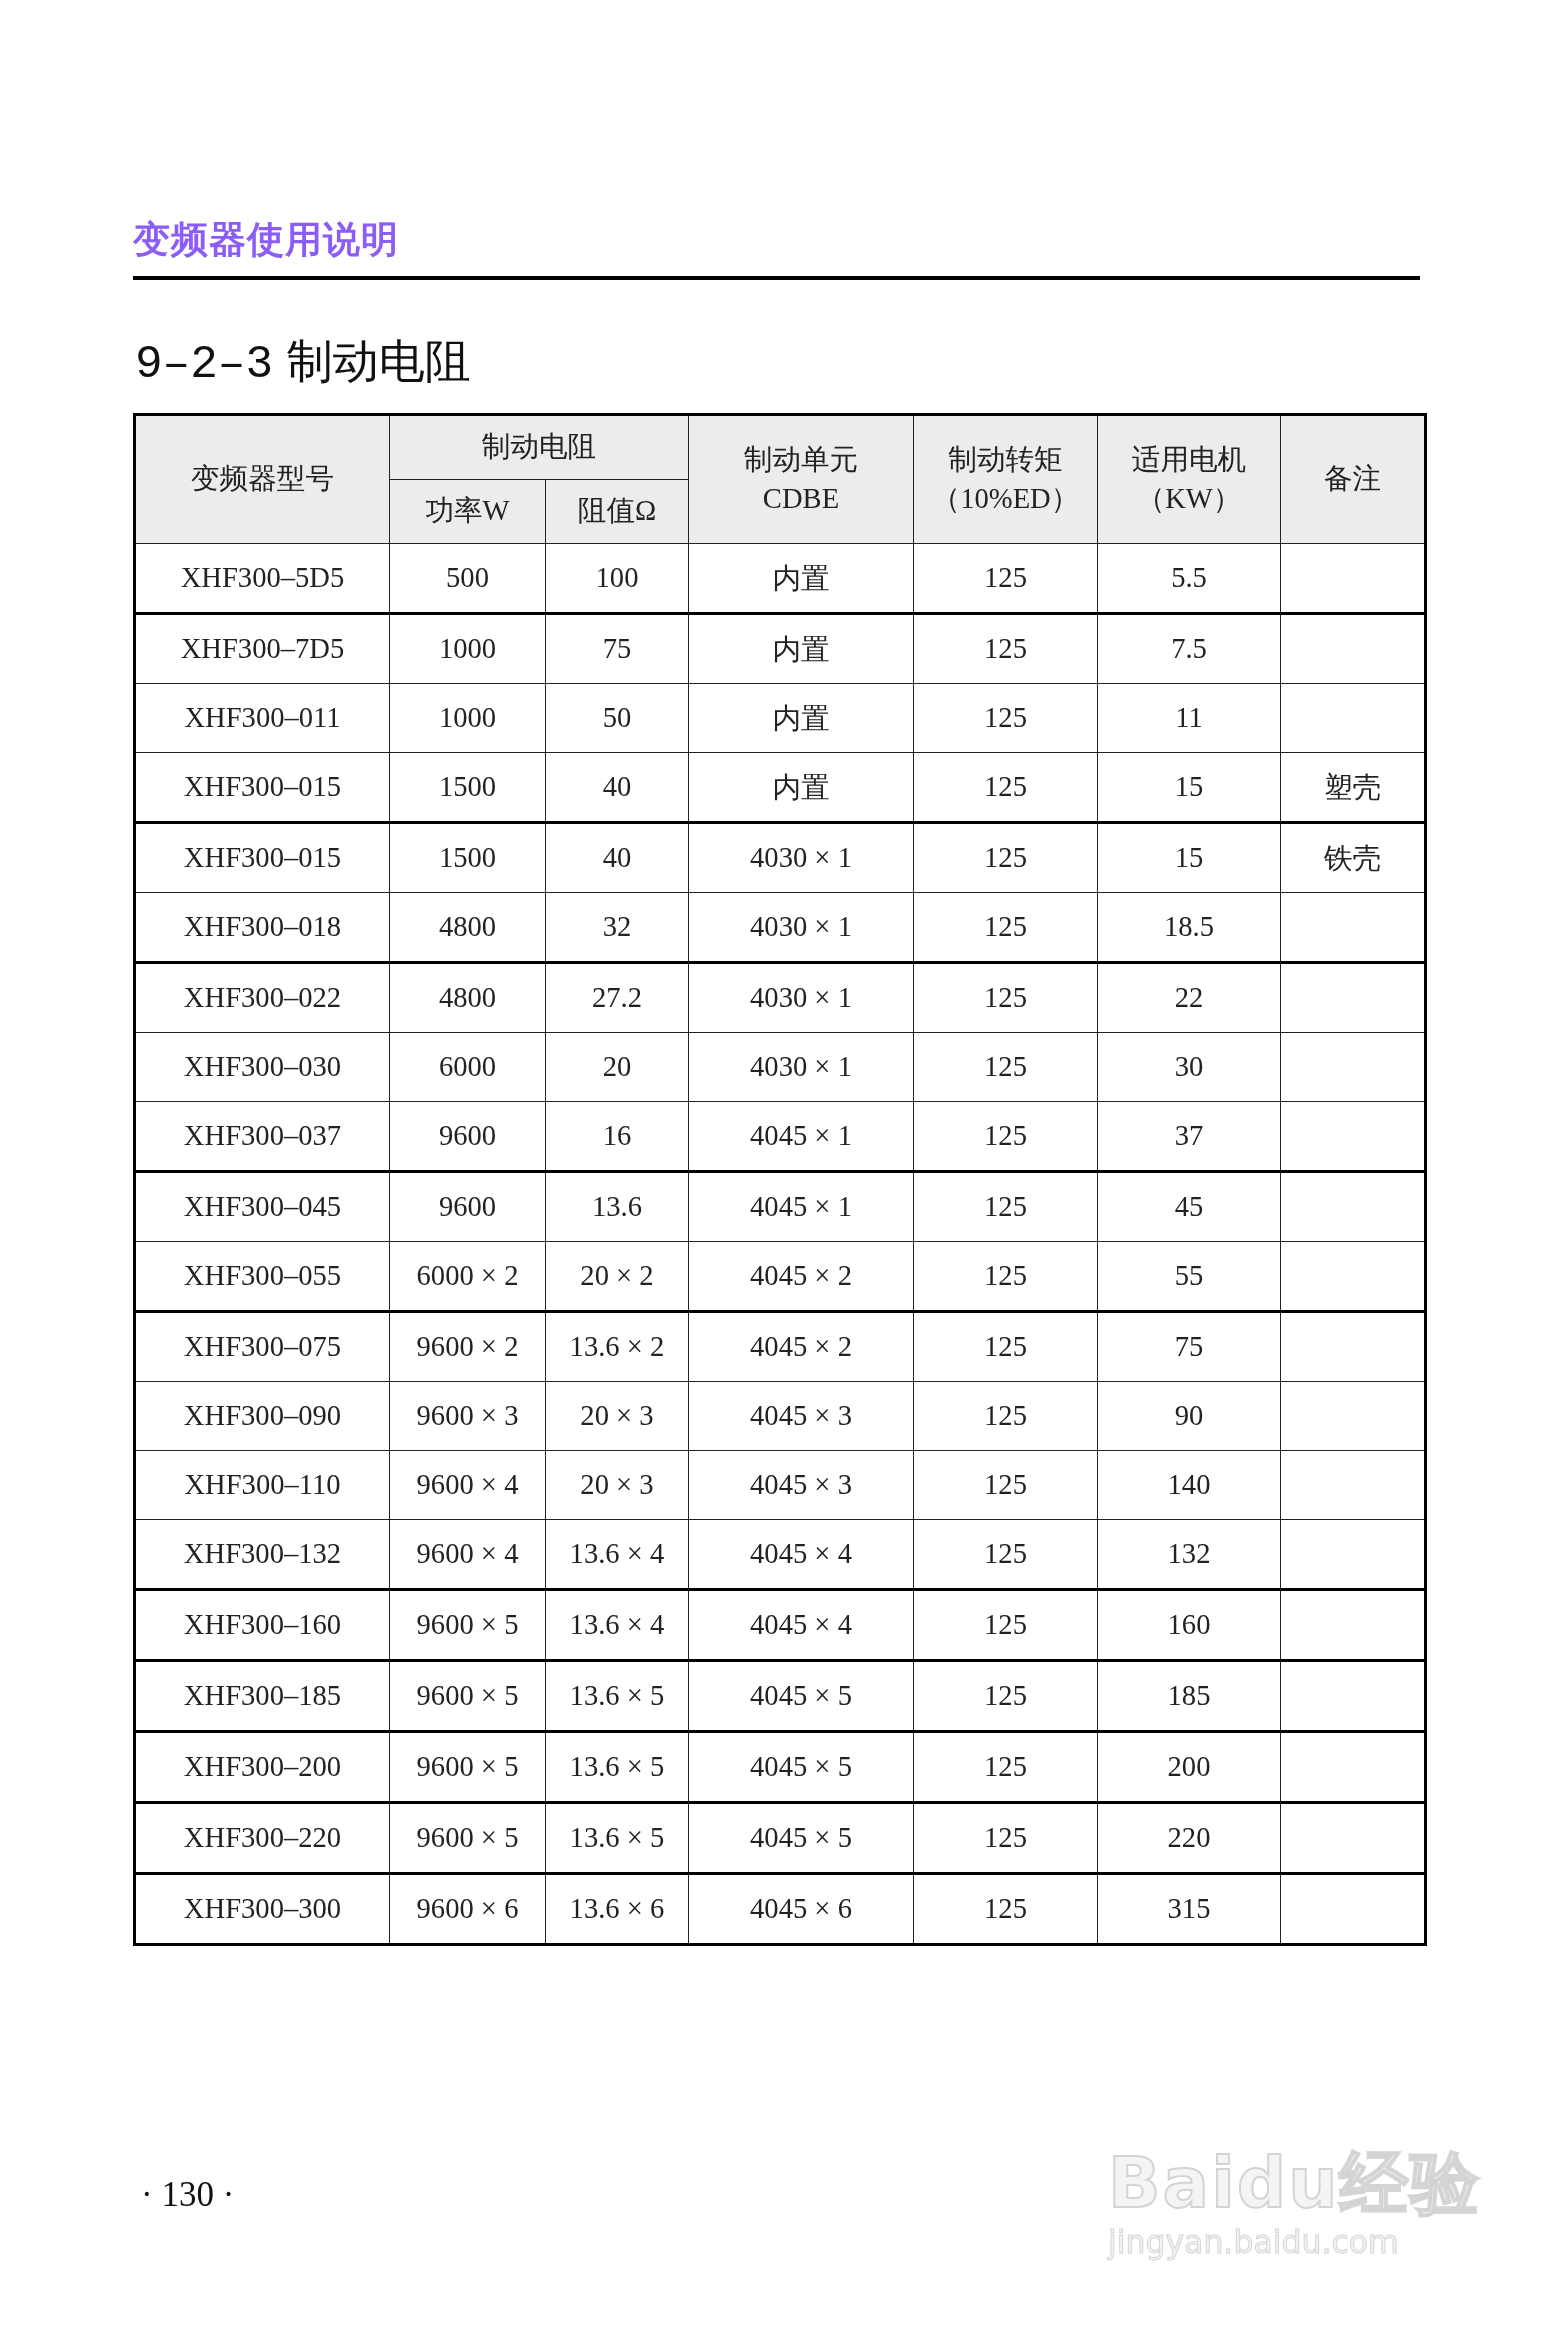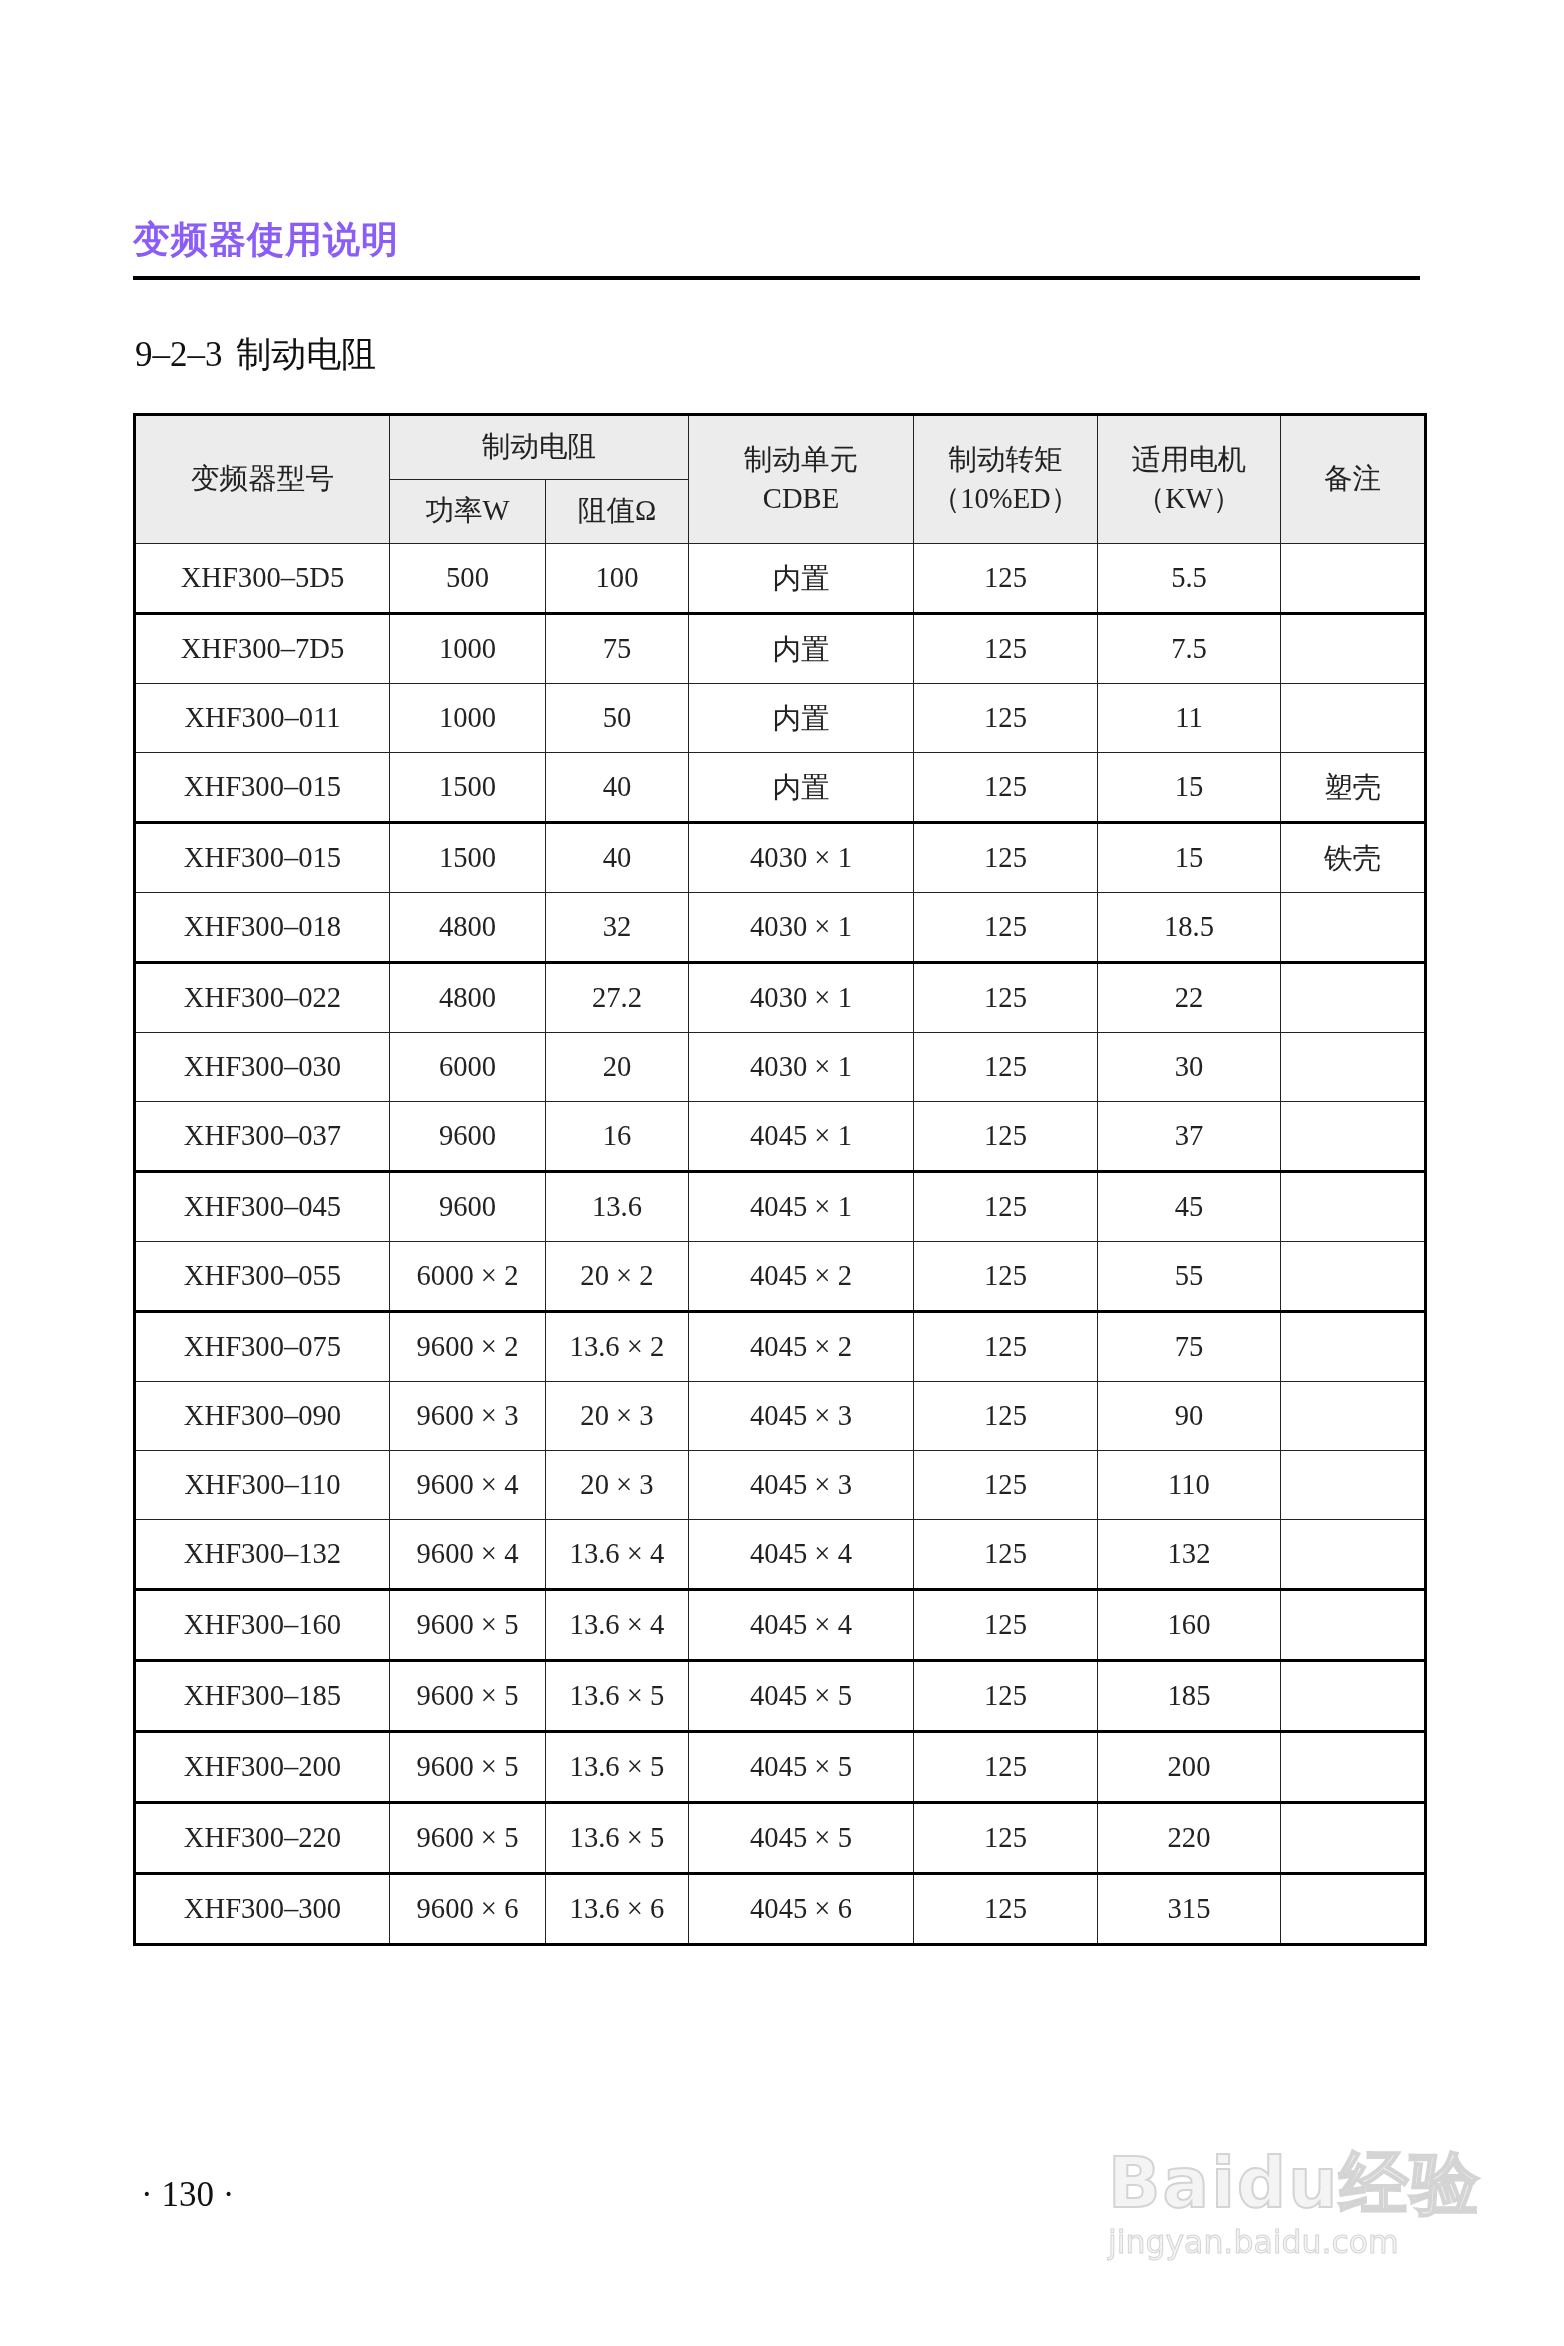--- a/index.html
+++ b/index.html
@@ -1,21 +1,21 @@
 <!DOCTYPE html>
 <html><head>
 <meta charset="utf-8">
 <style>
   html, body { margin: 0; padding: 0; background: #ffffff; }
   body { width: 1564px; height: 2346px; position: relative; overflow: hidden;
          font-family: "Liberation Serif", "DejaVu Serif", serif; color: #111; }
   .page-heading { position: absolute; left: 133px; top: 215px; font-family: "DejaVu Sans", sans-serif;
                   font-weight: bold; font-size: 37px; letter-spacing: 1px; color: #8b5cf6; }
   .heading-rule { position: absolute; left: 133px; top: 276px; width: 1287px; height: 3.9px; background: #000; }
-  .section-title { position: absolute; left: 135px; top: 331px; font-size: 35px; color: #111; }
+  .section-title { position: absolute; left: 135px; top: 331px; font-size: 46px; color: #111; font-family: Liberation Mono, monospace; }
   .section-title .num { margin-right: 13.8px; }
   table.spec { position: absolute; left: 133px; top: 413px; border-collapse: collapse;
                width: 1290px; table-layout: fixed; font-size: 28.6px; }
   table.spec td, table.spec th { border: 1.5px solid #222; text-align: center; vertical-align: middle;
                padding: 0; font-weight: normal; }
   table.spec { border: 3px solid #000; }
   table.spec th { background: #ececec; line-height: 1.35; color: #222; }
   table.spec tr.hdr1 th { height: 63px; }
   table.spec tr.hdr2 th { height: 63px; }
   table.spec tbody td { height: 68px; color: #222; }
@@ -190,21 +190,21 @@
         <td>125</td>
         <td>90</td>
         <td></td>
       </tr>
       <tr>
         <td>XHF300–110</td>
         <td>9600 × 4</td>
         <td>20 × 3</td>
         <td>4045 × 3</td>
         <td>125</td>
-        <td>110</td>
+        <td>140</td>
         <td></td>
       </tr>
       <tr>
         <td>XHF300–132</td>
         <td>9600 × 4</td>
         <td>13.6 × 4</td>
         <td>4045 × 4</td>
         <td>125</td>
         <td>132</td>
         <td></td>

